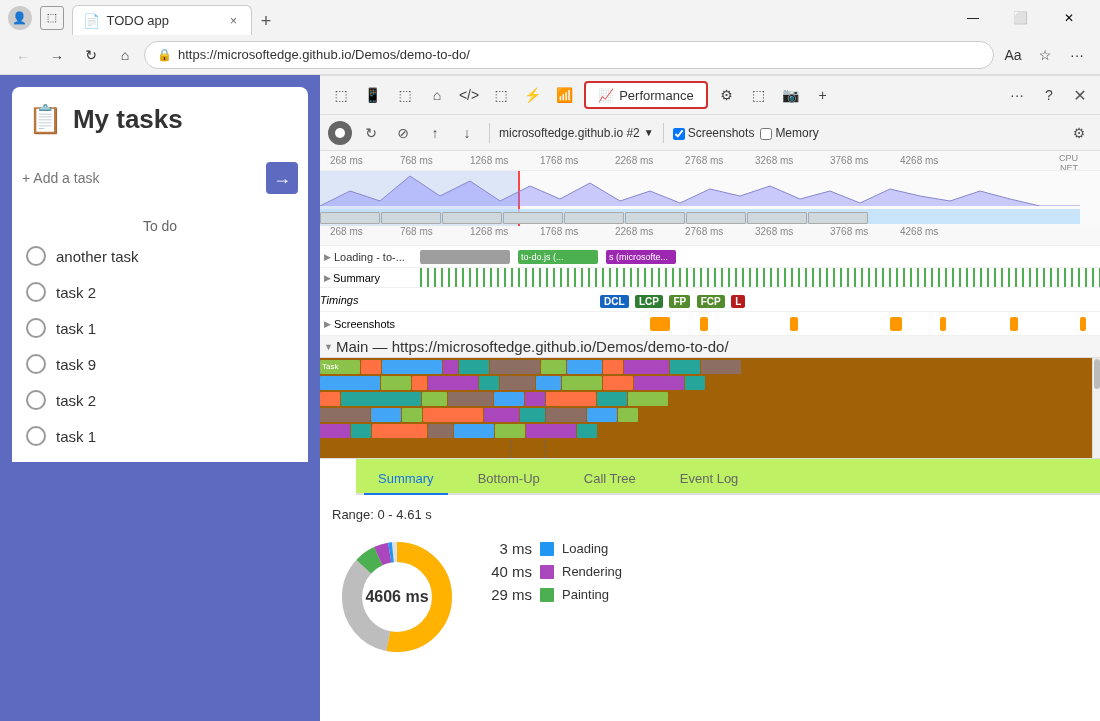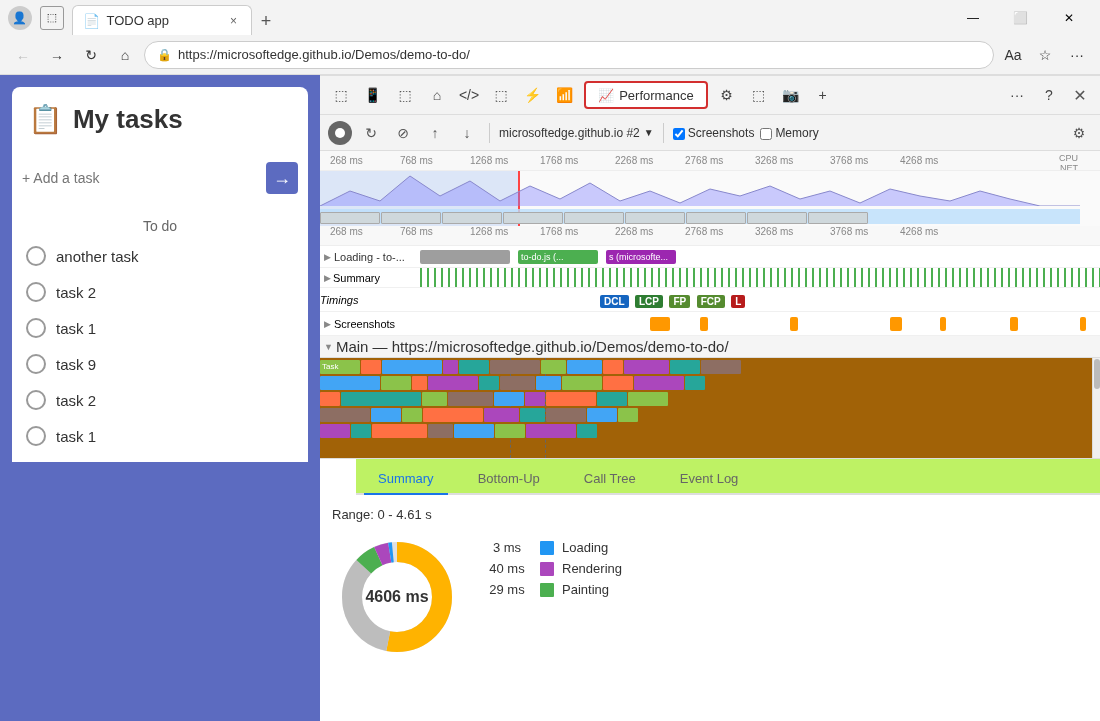--- a/index.html
+++ b/index.html
@@ -85,21 +85,21 @@
     
     .summary-content { flex: 1; padding: 12px; display: flex; flex-direction: column; overflow: auto; }
     .range-text { font-size: 13px; color: #333; margin-bottom: 10px; }
     .summary-body { display: flex; gap: 20px; align-items: flex-start; }
     .donut-container { position: relative; width: 130px; height: 130px; flex-shrink: 0; }
     .donut-center { position: absolute; top: 50%; left: 50%; transform: translate(-50%, -50%); text-align: center; }
     .donut-ms { font-size: 16px; font-weight: bold; color: #333; }
     .legend-area { flex: 1; display: flex; flex-direction: column; gap: 6px; padding-top: 8px; }
     .legend-item { display: flex; align-items: center; gap: 8px; font-size: 13px; }
     .legend-color { width: 14px; height: 14px; border-radius: 1px; flex-shrink: 0; }
-    .legend-ms { width: 50px; text-align: center; color: #333; font-size: 13px; }
+    .legend-ms { width: 50px; text-align: right; color: #333; font-size: 15px; }
     .legend-name { color: #333; font-size: 13px; }
 
     
     .dashed-line { position: absolute; top: 0; bottom: 0; width: 1px; border-left: 1px dashed #666; pointer-events: none; }
   </style>
 </head>
 <body>
 
 <div class="browser-chrome">
 

